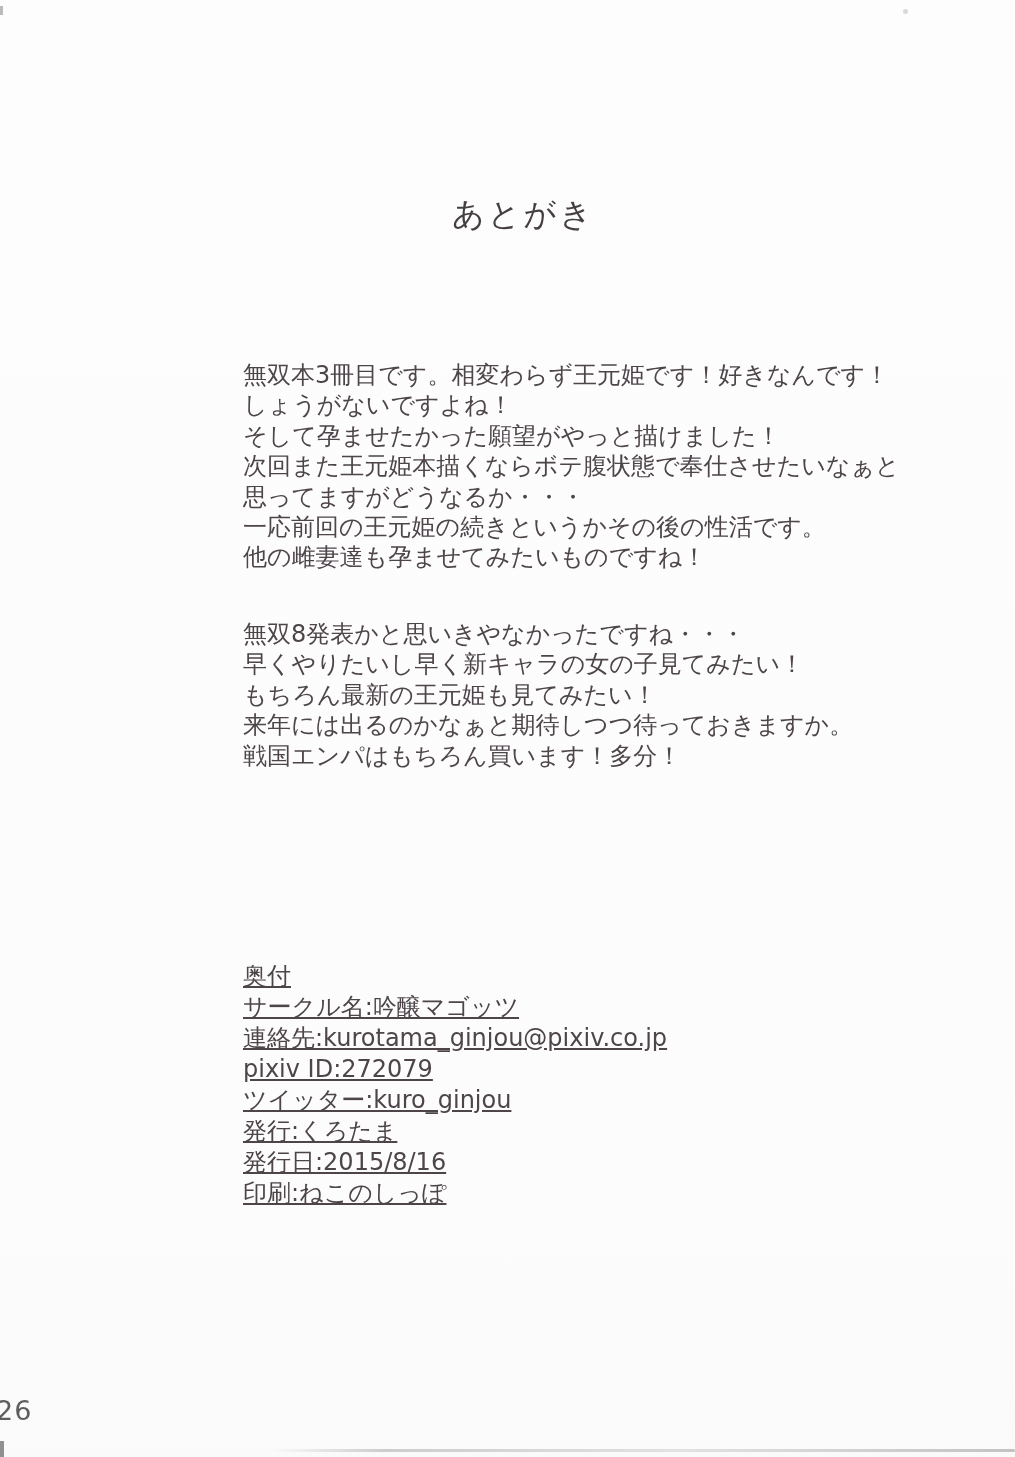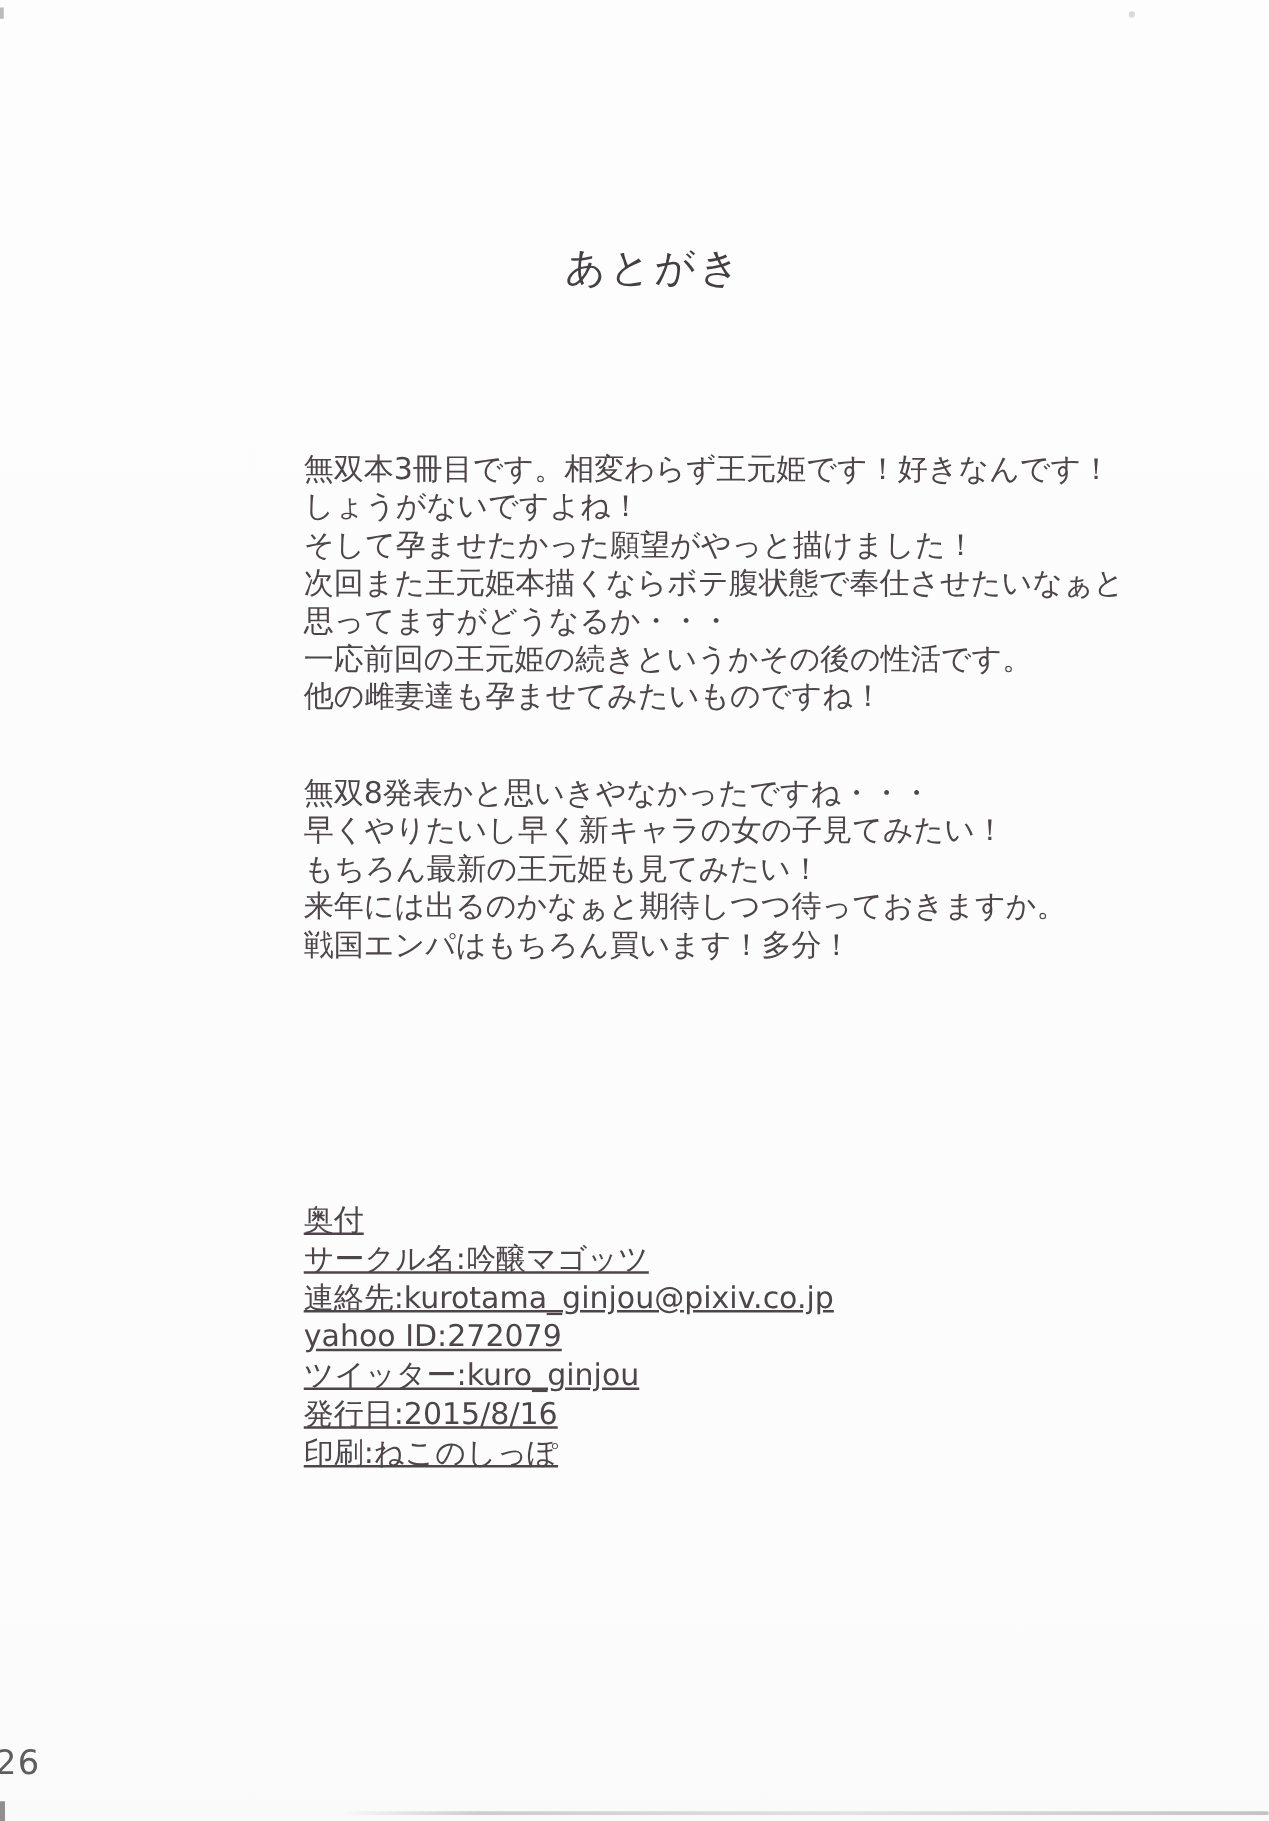--- a/index.html
+++ b/index.html
@@ -107,22 +107,23 @@
     <div class="line">早くやりたいし早く新キャラの女の子見てみたい！</div>
     <div class="line">もちろん最新の王元姫も見てみたい！</div>
     <div class="line">来年には出るのかなぁと期待しつつ待っておきますか。</div>
     <div class="line">戦国エンパはもちろん買います！多分！</div>
   </div>
 
   <div class="text-block colophon">
     <div class="line">奥付</div>
     <div class="line">サークル名:吟醸マゴッツ</div>
     <div class="line">連絡先:kurotama_ginjou@pixiv.co.jp</div>
-    <div class="line">yahoo ID:272079</div>
+    <div class="line">pixiv ID:272079</div>
     <div class="line">ツイッター:kuro_ginjou</div>
+    <div class="line">発行:くろたま</div>
     <div class="line">発行日:2015/8/16</div>
     <div class="line">印刷:ねこのしっぽ</div>
   </div>
 
   <div class="page-number">26</div>
 
   <div class="scan-bottom-edge"></div>
   <div class="scan-corner-mark-bottom"></div>
   <div class="scan-corner-mark-top"></div>
   <div class="scan-speck-top-right"></div>

